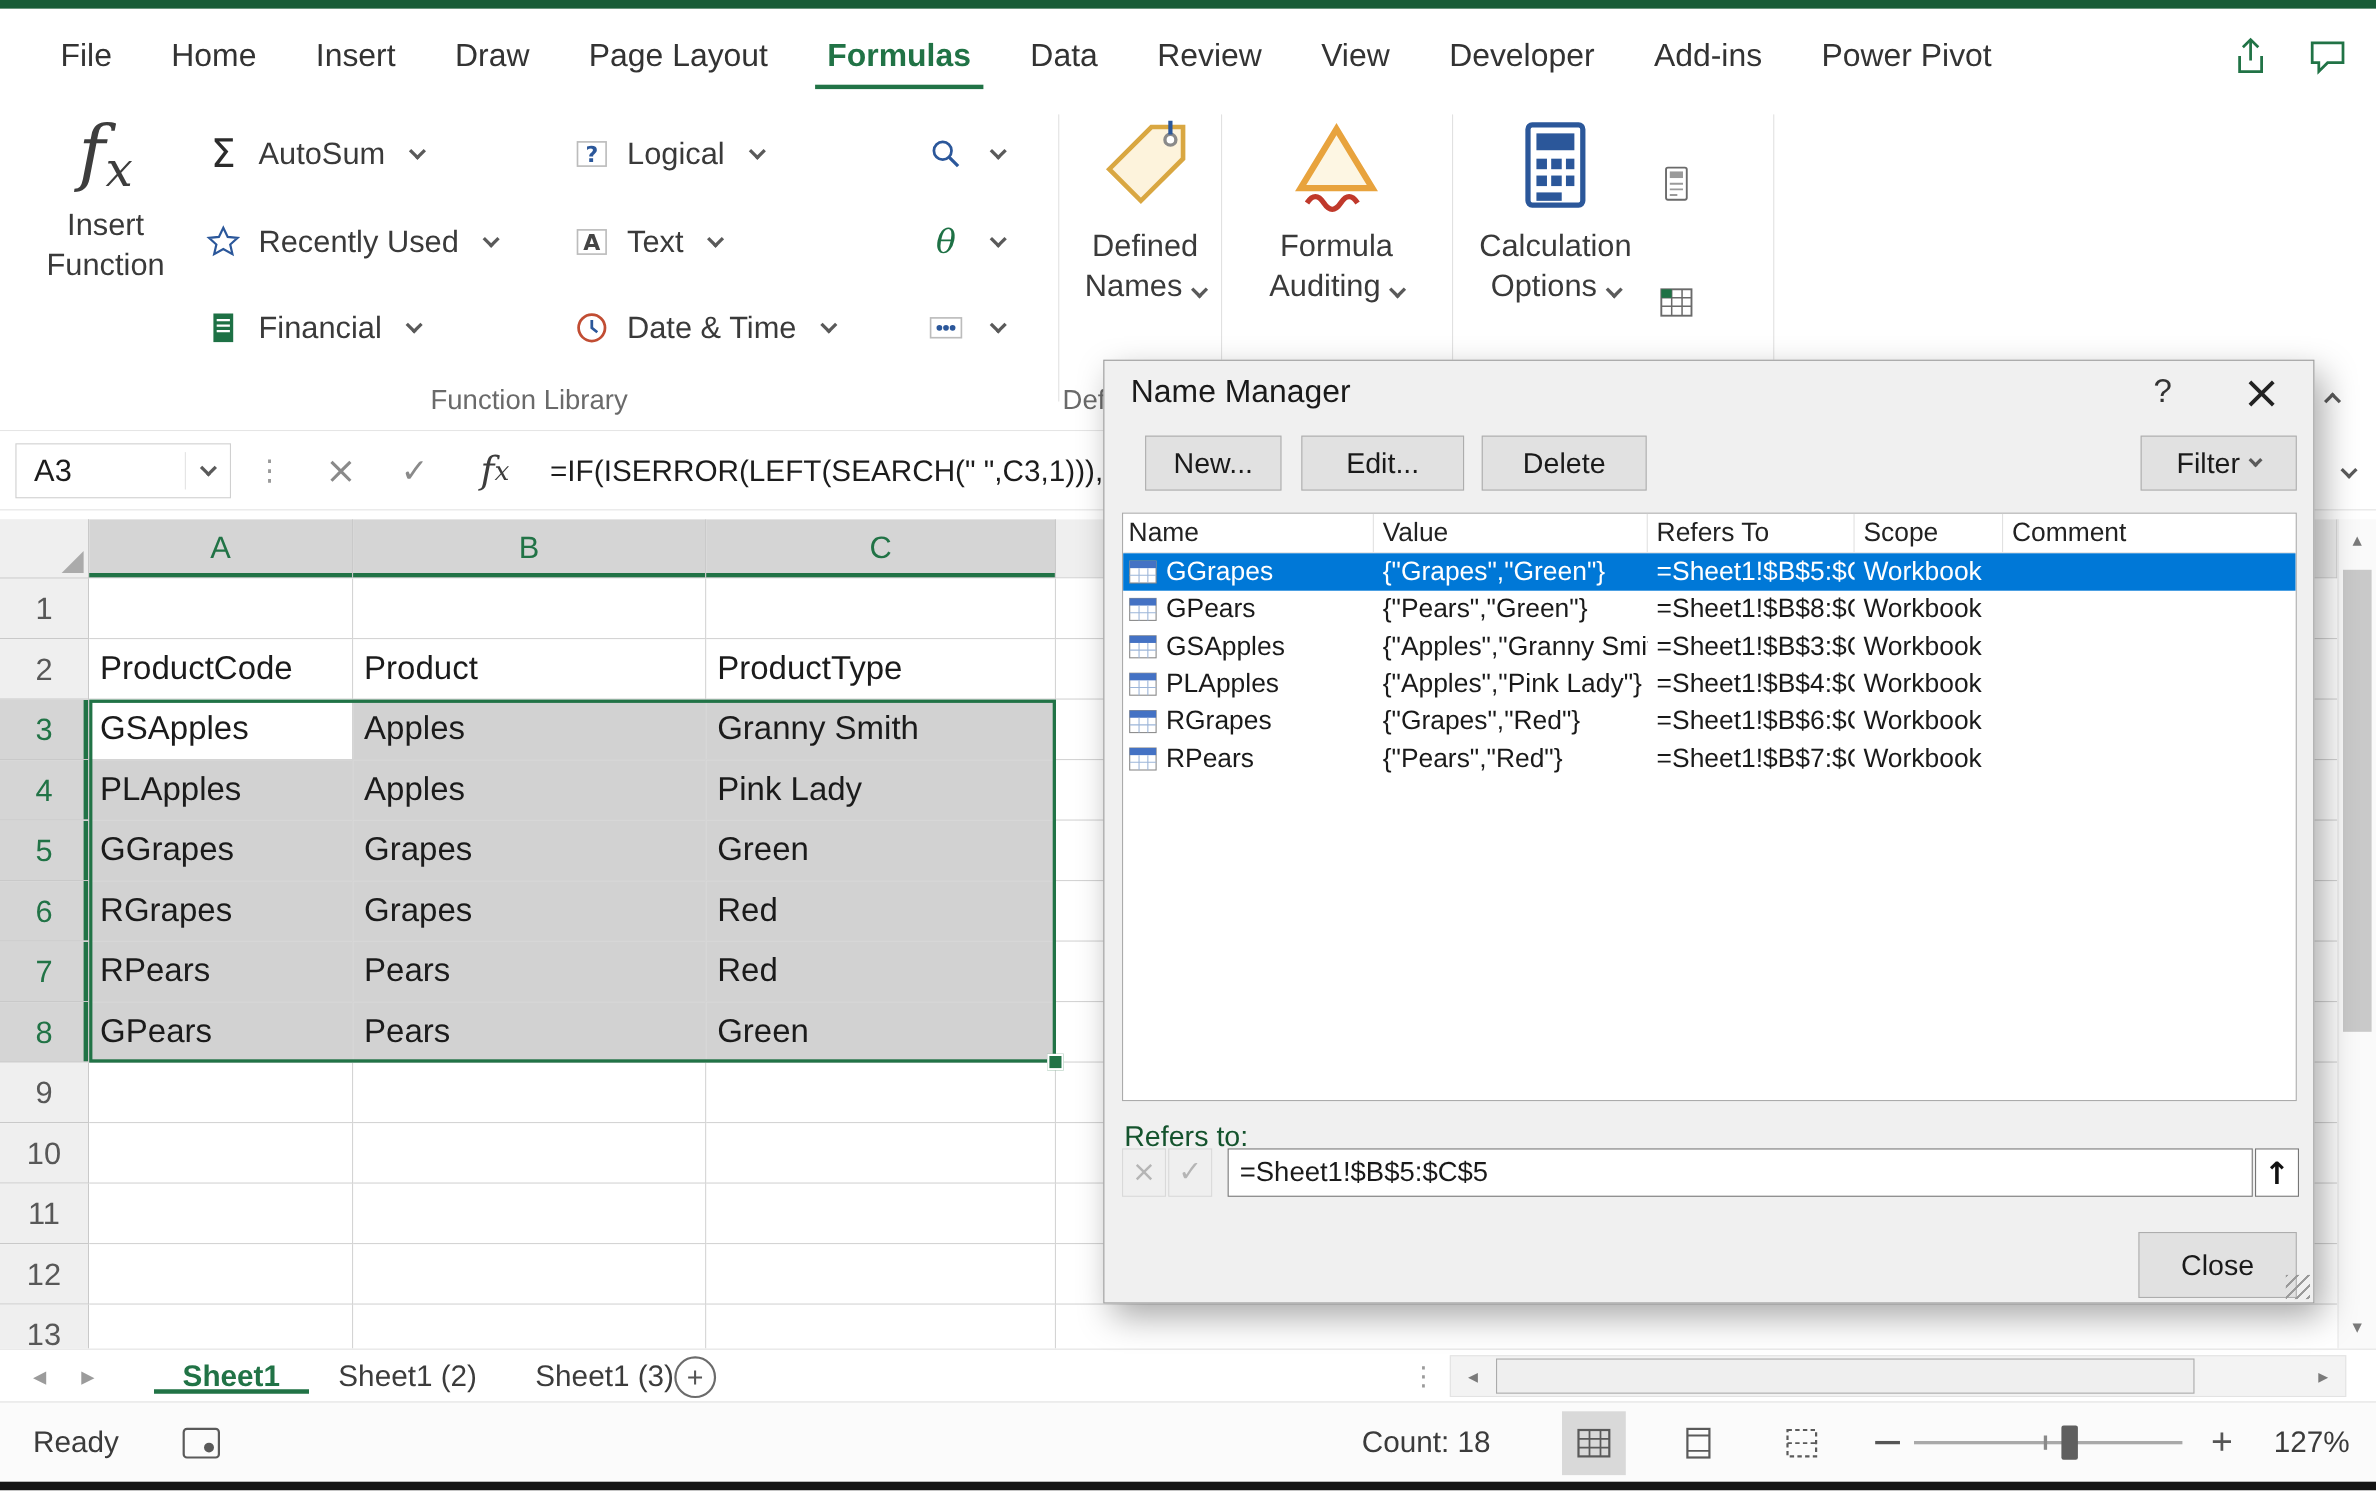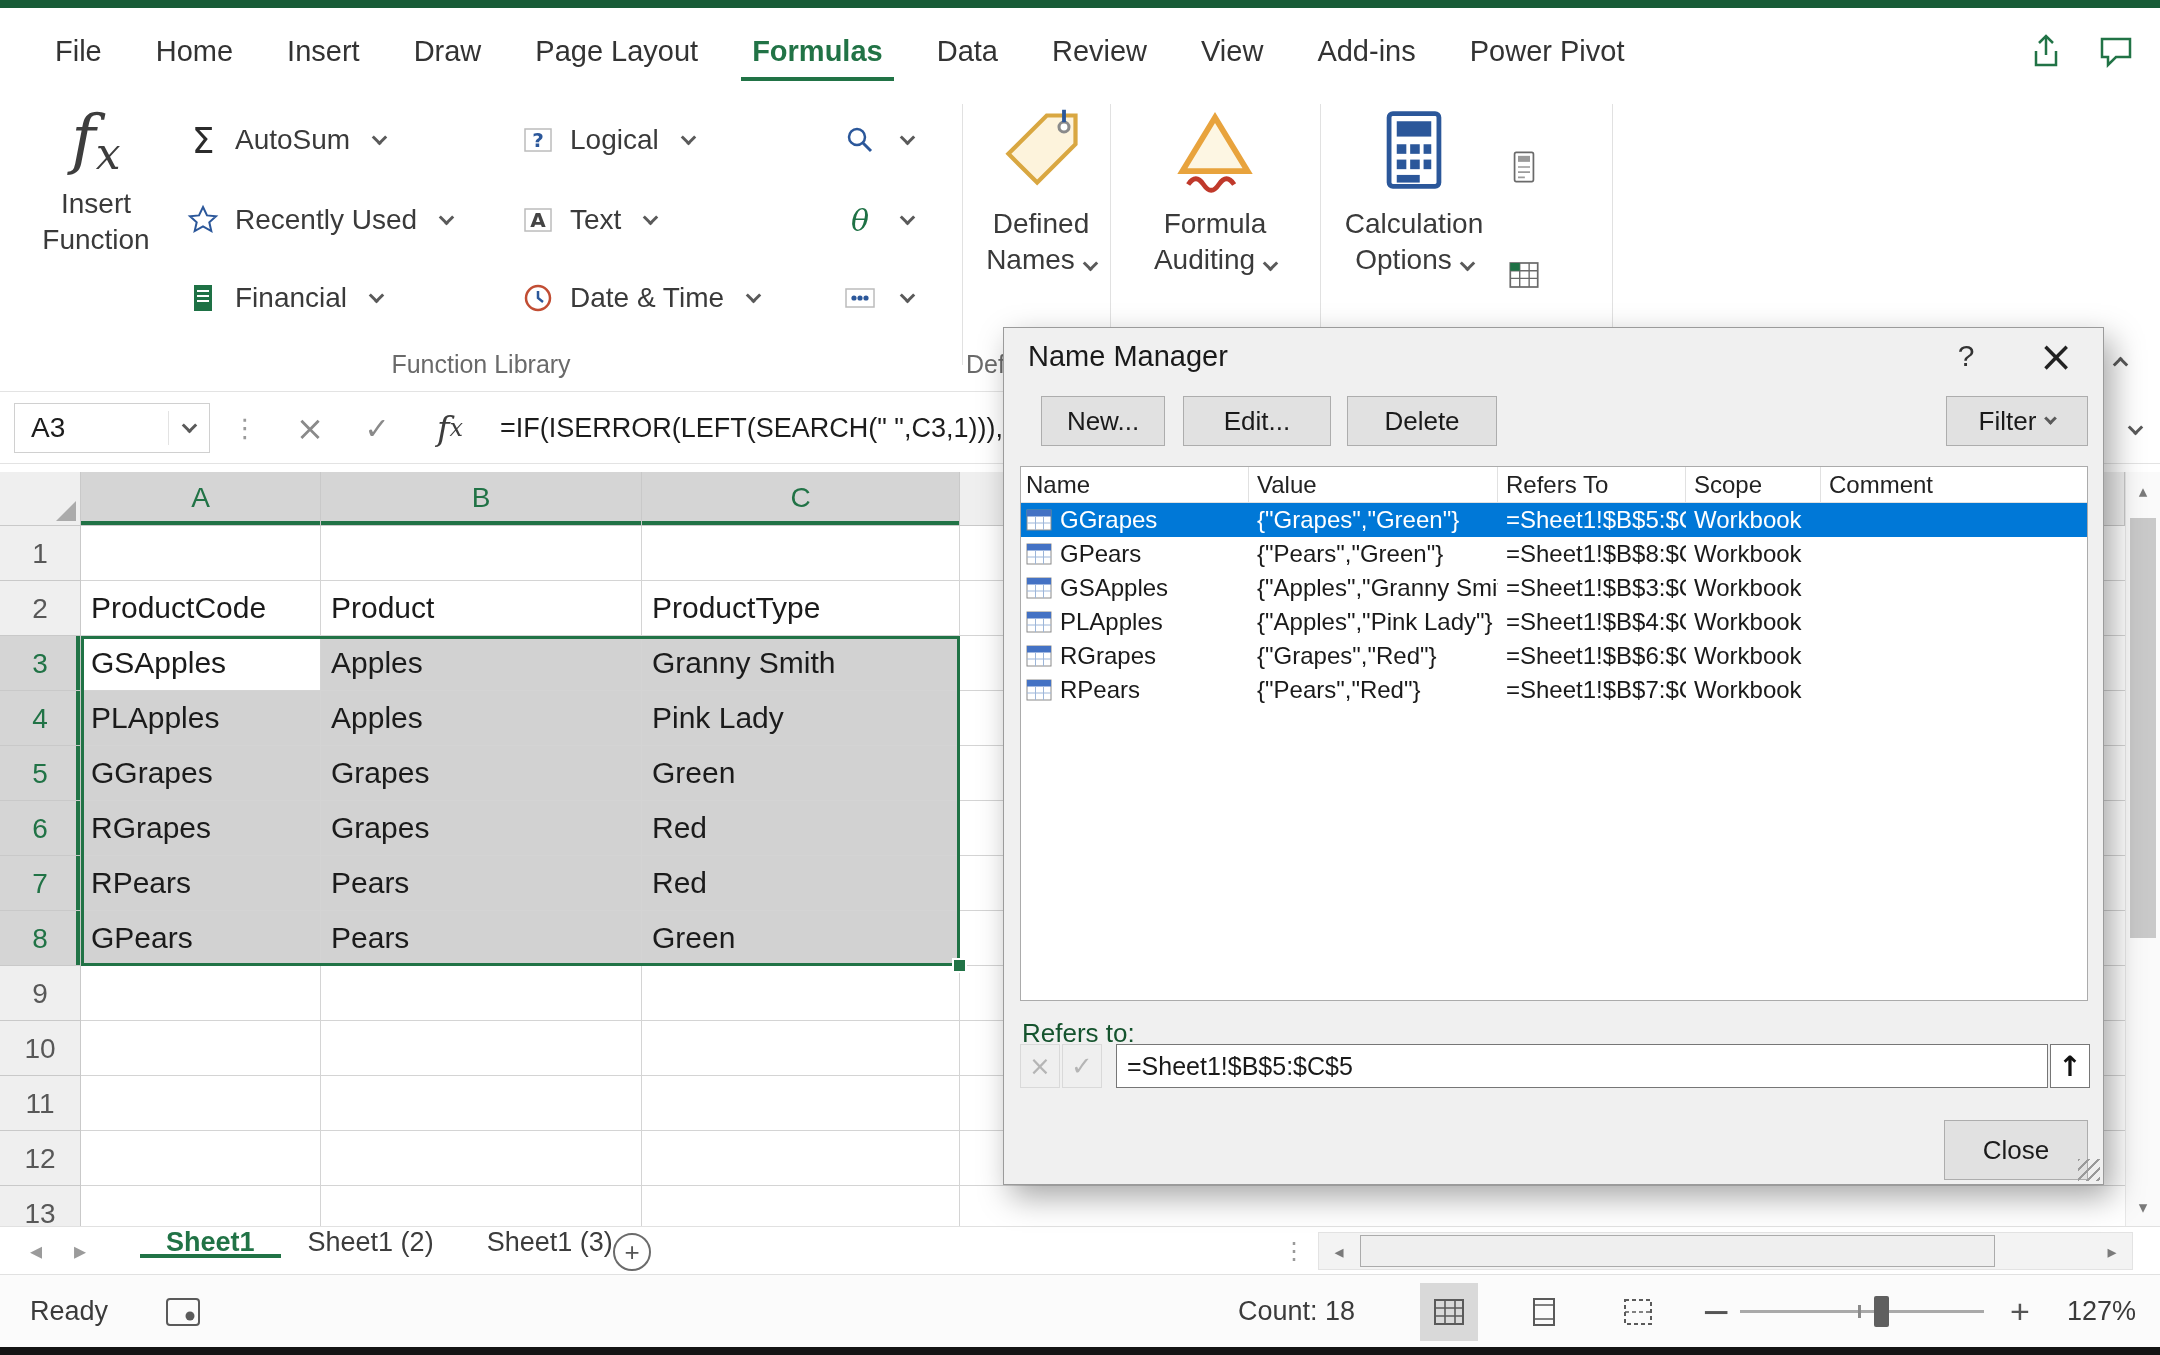--- a/index.html
+++ b/index.html
@@ -64,21 +64,21 @@
   #fill-handle{position:absolute;left:871px;top:432px;width:15px;height:15px;background:#217346;border:2px solid #fff}
 
   
   #vscroll{position:absolute;left:2125px;top:472px;width:35px;height:754px;background:#FAFAFA;border-left:1px solid #E8E8E8}
   .sarrow{position:absolute;left:0;width:34px;height:38px;display:flex;align-items:center;justify-content:center;color:#7a7a7a;font-size:17px}
   #vthumb{position:absolute;left:4px;top:46px;width:26px;height:420px;background:#C9C9C9}
 
   
   #sheetbar{position:absolute;left:0;top:1226px;width:2160px;height:48px;background:#fff;border-top:1px solid #E1E1E1}
   .snav{position:absolute;top:0;width:44px;height:48px;display:flex;align-items:center;justify-content:center;color:#9b9b9b;font-size:24px}
-  #sheet-tabs{position:absolute;left:140px;top:0;height:48px;display:flex;align-items:flex-start}
+  #sheet-tabs{position:absolute;left:140px;top:0;height:48px;display:flex;align-items:center}
   .stab{display:flex;align-items:center;padding:0 26px;font-size:27px;color:#3c3c3c;white-space:nowrap}
   .stab.active{color:#217346;font-weight:bold;background:#fff;box-shadow:inset 0 -4px 0 #217346}
   .tabsep{width:1px;background:#C9C9C9;margin:10px 0}
   #newsheet{position:absolute;left:613px;top:6px;width:38px;height:38px;border:2px solid #6b6b6b;border-radius:50%;display:flex;align-items:center;justify-content:center;font-size:26px;color:#555;line-height:1}
   #tabdots{position:absolute;left:1282px;top:0;height:48px;display:flex;align-items:center;color:#9a9a9a;font-size:24px}
   #htrack{position:absolute;left:1318px;top:5px;width:815px;height:38px;background:#F3F3F3;border:1px solid #E3E3E3}
   #hthumb{position:absolute;left:1360px;top:8px;width:635px;height:32px;background:#EFEFEF;border:1px solid #ABABAB}
   .harrow{position:absolute;top:5px;width:42px;height:38px;display:flex;align-items:center;justify-content:center;color:#7a7a7a;font-size:18px}
 
   
@@ -120,20 +120,21 @@
   <div id="menu-tabs" style="display:flex;align-items:stretch">
       <div class="mtab">File</div>
       <div class="mtab">Home</div>
       <div class="mtab">Insert</div>
       <div class="mtab">Draw</div>
       <div class="mtab">Page Layout</div>
       <div class="mtab active">Formulas</div>
       <div class="mtab">Data</div>
       <div class="mtab">Review</div>
       <div class="mtab">View</div>
+      <div class="mtab">Developer</div>
       <div class="mtab">Add-ins</div>
       <div class="mtab">Power Pivot</div>
     </div>
 </div>
 <div id="mb-icons">
   <div class="mbico">
     <svg width="40" height="40" viewBox="0 0 40 40">
       <path d="M10 20v14h20V20" fill="none" stroke="#217346" stroke-width="2.5"></path>
       <path d="M20 24V6" fill="none" stroke="#217346" stroke-width="2.5"></path>
       <path d="M13 12l7-7 7 7" fill="none" stroke="#217346" stroke-width="2.5"></path>

